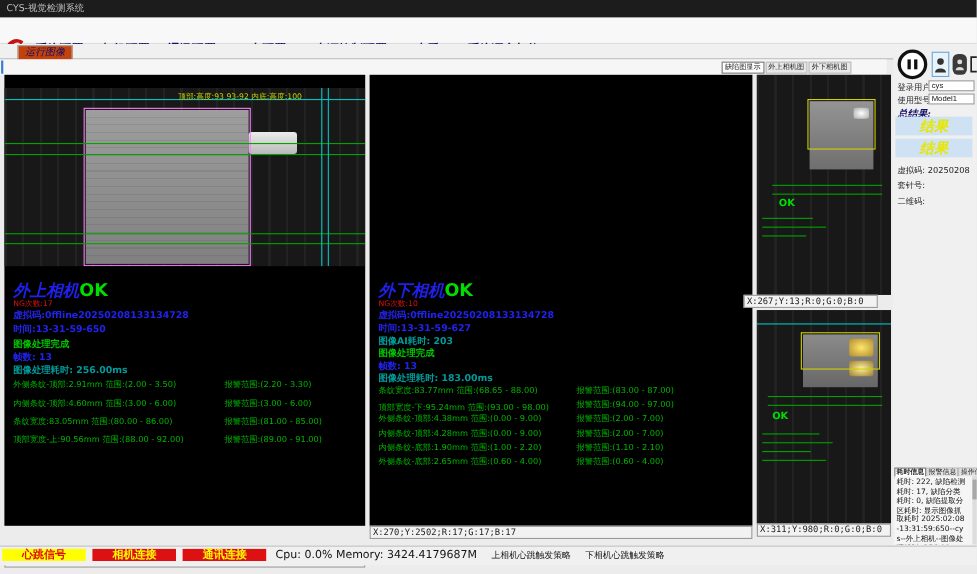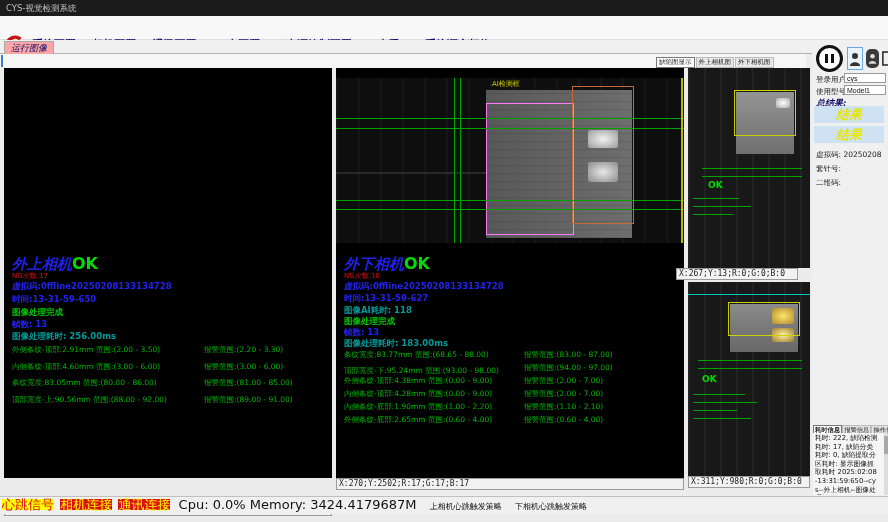--- a/index.html
+++ b/index.html
@@ -8,21 +8,21 @@
   .abs{position:absolute}
   
   .titlebar{left:0;top:0;width:888px;height:16px;background:#1c1c1c;color:#bdbdbd;font-size:8.5px;line-height:16px;padding-left:6px}
   
   .menubar{left:0;top:16px;width:888px;height:24px;background:#f8f8f8;border-bottom:1px solid #ddd}
   .logo{left:4px;top:18px;width:20px;height:20px}
   .menu-item{display:inline-block;margin-right:13px;font:italic bold 11px "DejaVu Serif","Liberation Serif",serif;color:#10106a;cursor:default}
   .menu-items{left:30px;top:21px}
   
   .tabrow{left:0;top:40px;width:888px;height:14px;background:#f0f0f0;border-bottom:1px solid #b5b5b5}
-  .tab{left:4px;top:1px;height:13px;padding:0 6px;background:#fca5a5;border:1px solid #aaa;border-bottom:none;font:italic 9px "DejaVu Serif",serif;color:#10106a;line-height:12px}
+  .tab{left:16px;top:1px;height:13px;padding:0 6px;background:#c2410c;border:1px solid #aaa;border-bottom:none;font:italic 9px "DejaVu Serif",serif;color:#10106a;line-height:12px}
   
   .toolbar{left:0;top:54px;width:806px;height:14px;background:#f6f6f6}
   .toolbar .accent{left:1px;top:1px;width:2px;height:12px;background:#3a7bd5}
   .tool-item{display:inline-block;margin-right:9px;font:italic bold 9px "DejaVu Serif",serif;color:#10106a}
   .tool-items{left:8px;top:1px;white-space:nowrap}
   .preview-tabs{left:656px;top:55px;width:122px;height:12px;white-space:nowrap}
   .ptab{display:inline-block;font-size:6.5px;color:#222;padding:0 2px;margin-right:1px;background:#e8e8e8;border:1px solid #bbb;line-height:9px}
   .ptab.sel{background:#fff;border-color:#777}
   
   .view{position:absolute;background:#000;overflow:hidden}
@@ -53,24 +53,24 @@
   .total-label{position:absolute;font:italic bold 9px "DejaVu Serif",serif;color:#10106a}
   .result-box{position:absolute;left:2px;width:70px;height:17px;background:#cfe2f3;display:flex;align-items:center;justify-content:center;font:bold italic 13px "DejaVu Serif",serif;color:#e6e600}
   .info-tabs{position:absolute;left:1px;top:383px;white-space:nowrap}
   .itab{display:inline-block;font-size:6.3px;padding:0 1px;color:#222;background:#e4e4e4;border:1px solid #bbb;line-height:8px}
   .itab.sel{background:#fff;border-color:#777;font-weight:bold}
   .stats-box{position:absolute;left:1px;top:393px;width:71px;height:62px;background:#f5f5f5;font-size:6.8px;line-height:8.6px;color:#111;overflow:hidden;padding:1px 5px 1px 2px;word-break:break-all}
   .sb-track{position:absolute;right:0;top:393px;width:4px;height:62px;background:#ddd}
   .sb-thumb{position:absolute;right:0;top:396px;width:4px;height:18px;background:#a8a8a8}
   
   .statusbar{left:0;top:496px;width:888px;height:18px;background:#f0f0f0;border-top:1px solid #c0c0c0;line-height:15px;white-space:nowrap}
-  .badge{display:inline-block;font-size:13px;font-weight:normal;padding:1px 0;margin:2px 1px 0 2px;line-height:9px}
+  .badge{display:inline-block;font-size:10px;font-weight:bold;padding:1px 18px;margin:2px 1px 0 2px;line-height:9px}
   .badge.hb{background:#ffff00;color:#dd1111}
   .badge.rd{background:#dd1111;color:#ffff00}
-  .sb-text{font-size:13px;color:#111;margin-left:4px}
+  .sb-text{font-size:10px;color:#111;margin-left:4px}
   .sb-link{font-size:8px;color:#111;margin-left:10px;cursor:pointer}
   .part{position:absolute}
   .hl{position:absolute;border-radius:2px}
 </style>
 </head>
 <body>
 
 <div class="abs titlebar">
   <span>CYS-视觉检测系统</span>
 </div>
@@ -96,20 +96,33 @@
 
 <div class="abs toolbar">
   <div class="abs accent"></div>
 </div>
 
 <div class="abs preview-tabs">
   <span class="ptab sel">缺陷图显示</span><span class="ptab">外上相机图</span><span class="ptab">外下相机图</span>
 </div>
 
 <div class="view" style="left:4px;top:68px;width:328px;height:410px">
+  <div class="scene streaks" style="left:0;top:12px;width:328px;height:162px">
+    <div class="part" style="left:74px;top:20px;width:148px;height:140px;background:linear-gradient(180deg,#9e9e9e,#808080);background-image:repeating-linear-gradient(0deg,rgba(0,0,0,0.08) 0 1px,transparent 1px 7px),linear-gradient(180deg,#9e9e9e,#808080)"></div>
+    <div class="part" style="left:222px;top:40px;width:44px;height:20px;background:linear-gradient(180deg,#ececec,#b9b9b9);border-radius:3px"></div>
+    <div class="part m" style="left:72px;top:18px;width:152px;height:144px"></div>
+    <div class="hline c" style="left:0;top:10px;width:328px"></div>
+    <div class="hline g" style="left:0;top:50px;width:328px"></div>
+    <div class="hline g" style="left:0;top:60px;width:328px"></div>
+    <div class="hline g" style="left:0;top:132px;width:328px"></div>
+    <div class="hline g" style="left:0;top:141px;width:328px"></div>
+    <div class="vline c" style="left:288px;top:0;height:162px"></div>
+    <div class="vline c" style="left:294px;top:0;height:162px"></div>
+    <div class="anno" style="left:158px;top:3px">顶部:高度:93  93-92  内底:高度:100</div>
+  </div>
   <div class="ov-title" style="left:8px;top:186px">
     <span>外上相机</span><span class="ov-ok">OK</span>
   </div>
   <div class="ov-ng" style="left:8px;top:203px">NG次数:17</div>
   <div class="ov-line t-blue" style="left:8px;top:213px">虚拟码:0ffline20250208133134728</div>
   <div class="ov-line t-blue" style="left:8px;top:226px">时间:13-31-59-650</div>
   <div class="ov-line t-green" style="left:8px;top:239px">图像处理完成</div>
   <div class="ov-line t-blue" style="left:8px;top:251px">帧数: 13</div>
   <div class="ov-line t-teal" style="left:8px;top:263px">图像处理耗时: 256.00ms</div>
   <div class="meas" style="left:8px;top:277px">外侧条纹-顶部:2.91mm 范围:(2.00 - 3.50)</div>
@@ -117,43 +130,27 @@
   <div class="meas" style="left:8px;top:294px">内侧条纹-顶部:4.60mm 范围:(3.00 - 6.00)</div>
   <div class="meas" style="left:200px;top:294px">报警范围:(3.00 - 6.00)</div>
   <div class="meas" style="left:8px;top:310px">条纹宽度:83.05mm 范围:(80.00 - 86.00)</div>
   <div class="meas" style="left:200px;top:310px">报警范围:(81.00 - 85.00)</div>
   <div class="meas" style="left:8px;top:327px">顶部宽度-上:90.56mm 范围:(88.00 - 92.00)</div>
   <div class="meas" style="left:200px;top:327px">报警范围:(89.00 - 91.00)</div>
 </div>
 <div class="coordbar" style="left:4px;top:504px;width:328px;height:12px">X:7677;Y:891;R:14;G:14;B:14</div>
 
 <div class="view" style="left:336px;top:68px;width:348px;height:410px">
-  <div class="scene" style="left:0;top:10px;width:348px;height:165px;background:#0e0e0e;background-image:repeating-linear-gradient(90deg,rgba(255,255,255,0.03) 0 2px,transparent 2px 22px)">
-    <div class="part" style="left:0;top:94px;width:150px;height:2px;background:#2a2a2a"></div>
-    <div class="part" style="left:150px;top:12px;width:146px;height:148px;background:linear-gradient(90deg,#585858,#6e6e6e);background-image:repeating-linear-gradient(0deg,rgba(0,0,0,0.1) 0 1px,transparent 1px 8px),linear-gradient(90deg,#585858,#6e6e6e)"></div>
-    <div class="hl" style="left:252px;top:52px;width:30px;height:18px;background:radial-gradient(#f2f2f2,#9a9a9a)"></div>
-    <div class="hl" style="left:252px;top:84px;width:30px;height:20px;background:radial-gradient(#e8e8e8,#8a8a8a)"></div>
-    <div class="part m" style="left:150px;top:25px;width:88px;height:132px"></div>
-    <div class="part o" style="left:236px;top:8px;width:62px;height:138px"></div>
-    <div class="hline g" style="left:0;top:40px;width:348px"></div>
-    <div class="hline g" style="left:0;top:50px;width:348px"></div>
-    <div class="hline g" style="left:0;top:122px;width:348px"></div>
-    <div class="hline g" style="left:0;top:131px;width:348px"></div>
-    <div class="vline g" style="left:118px;top:0;height:165px"></div>
-    <div class="vline g" style="left:124px;top:0;height:165px"></div>
-    <div class="vline y" style="left:345px;top:0;height:165px;width:2px"></div>
-    <div class="anno" style="left:156px;top:1px">AI检测框</div>
-  </div>
   <div class="ov-title" style="left:8px;top:186px">
     <span>外下相机</span><span class="ov-ok">OK</span>
   </div>
   <div class="ov-ng" style="left:8px;top:203px">NG次数:10</div>
   <div class="ov-line t-blue" style="left:8px;top:213px">虚拟码:0ffline20250208133134728</div>
   <div class="ov-line t-blue" style="left:8px;top:225px">时间:13-31-59-627</div>
-  <div class="ov-line t-teal" style="left:8px;top:237px">图像AI耗时: 118</div>
+  <div class="ov-line t-teal" style="left:8px;top:237px">图像AI耗时: 203</div>
   <div class="ov-line t-green" style="left:8px;top:248px">图像处理完成</div>
   <div class="ov-line t-blue" style="left:8px;top:259px">帧数: 13</div>
   <div class="ov-line t-teal" style="left:8px;top:270px">图像处理耗时: 183.00ms</div>
   <div class="meas" style="left:8px;top:282px">条纹宽度:83.77mm 范围:(68.65 - 88.00)</div>
   <div class="meas" style="left:188px;top:282px">报警范围:(83.00 - 87.00)</div>
   <div class="meas" style="left:8px;top:298px">顶部宽度-下:95.24mm 范围:(93.00 - 98.00)</div>
   <div class="meas" style="left:188px;top:295px">报警范围:(94.00 - 97.00)</div>
   <div class="meas" style="left:8px;top:308px">外侧条纹-顶部:4.38mm 范围:(0.00 - 9.00)</div>
   <div class="meas" style="left:188px;top:308px">报警范围:(2.00 - 7.00)</div>
   <div class="meas" style="left:8px;top:321px">内侧条纹-顶部:4.28mm 范围:(0.00 - 9.00)</div>

